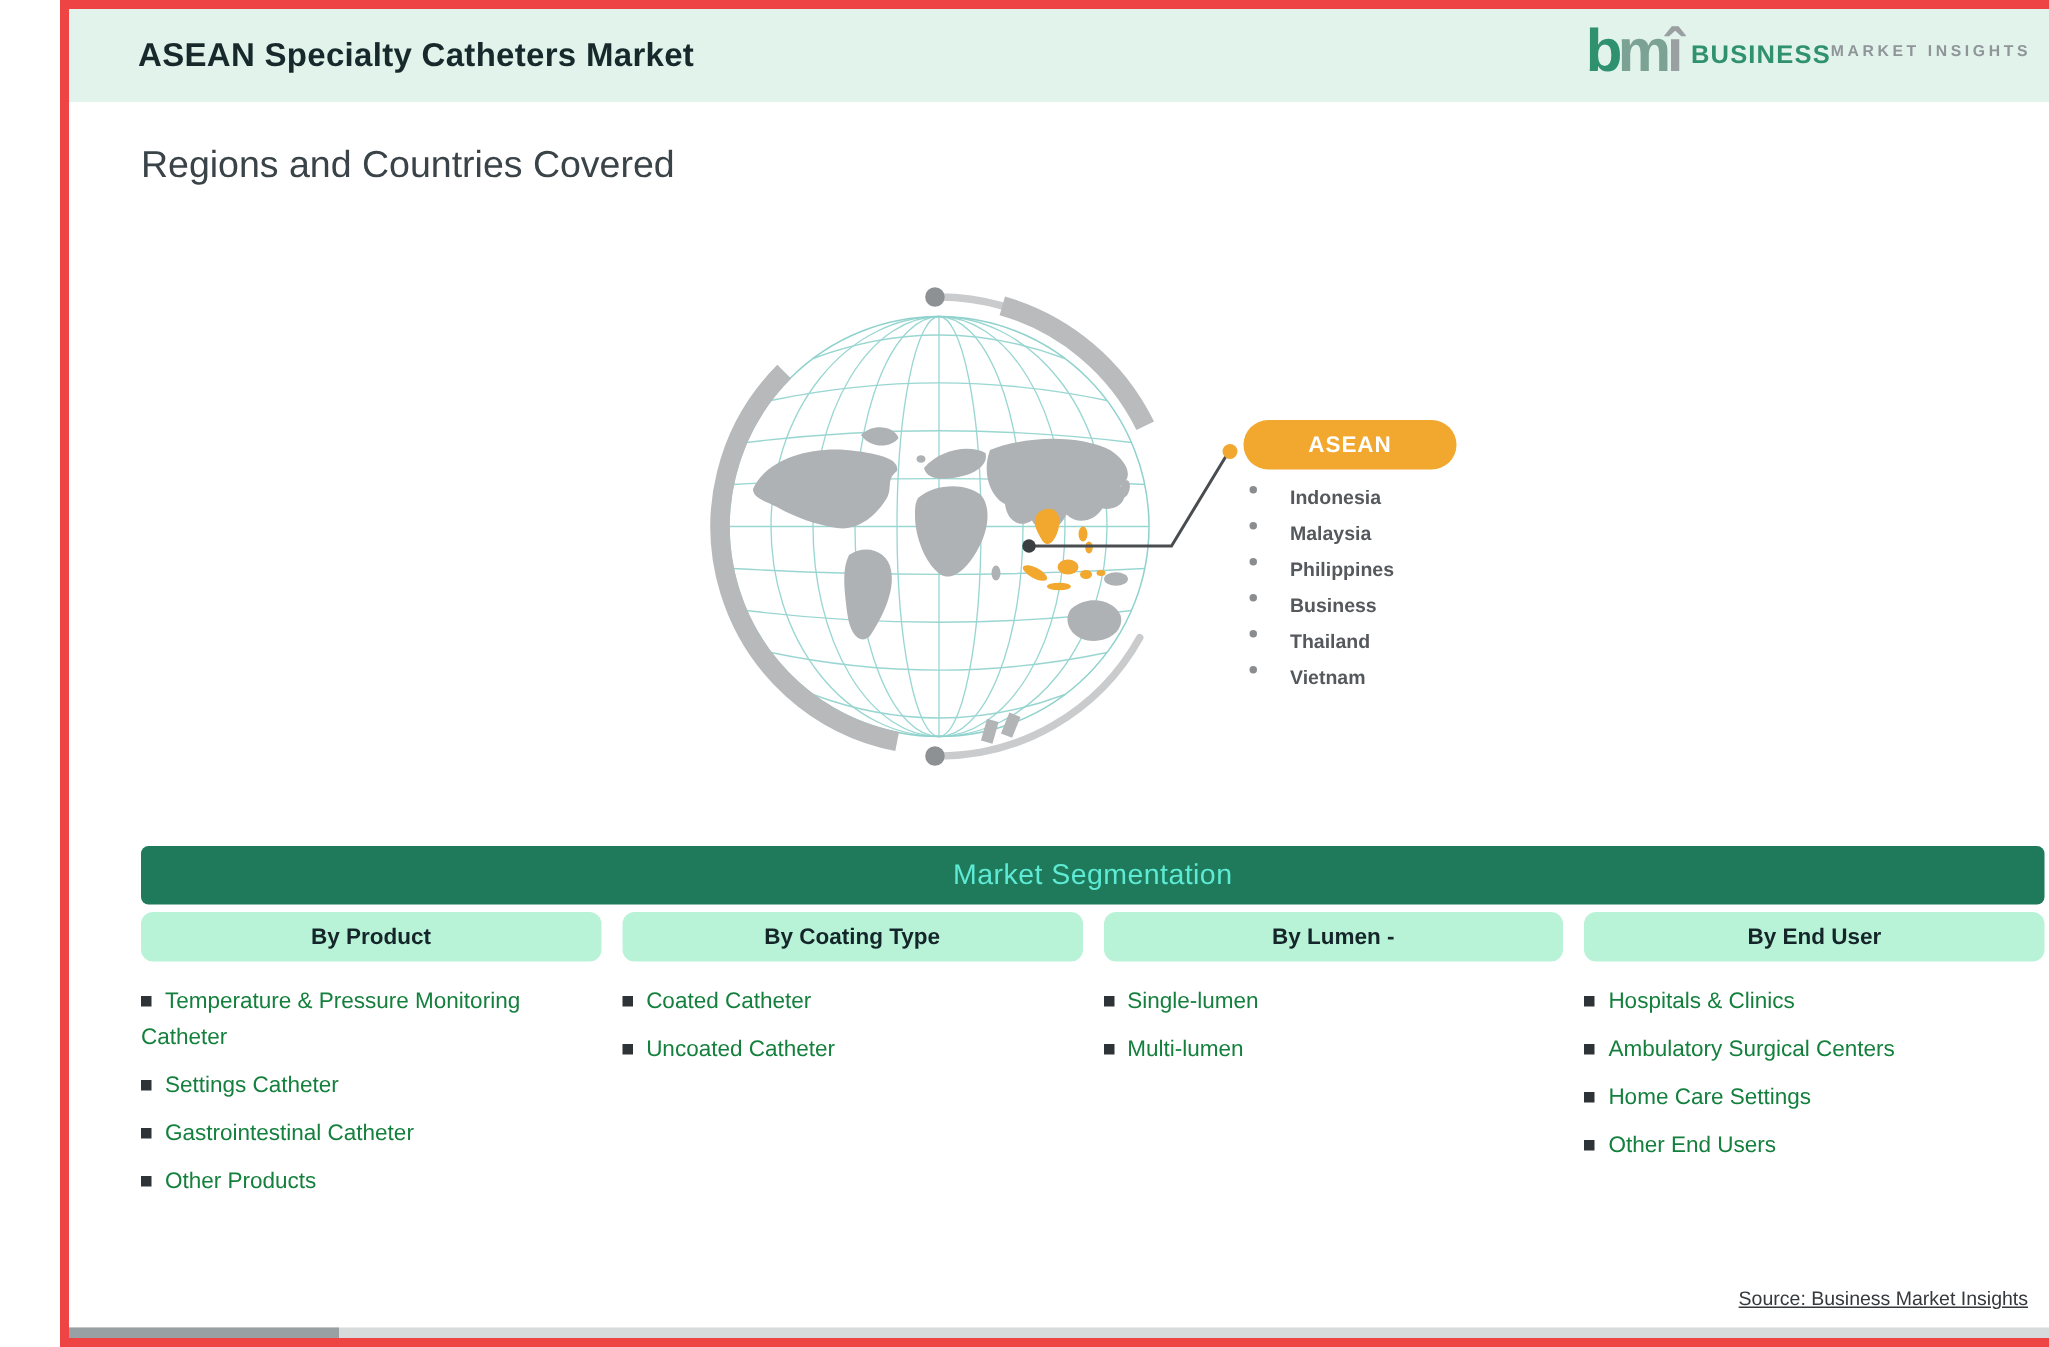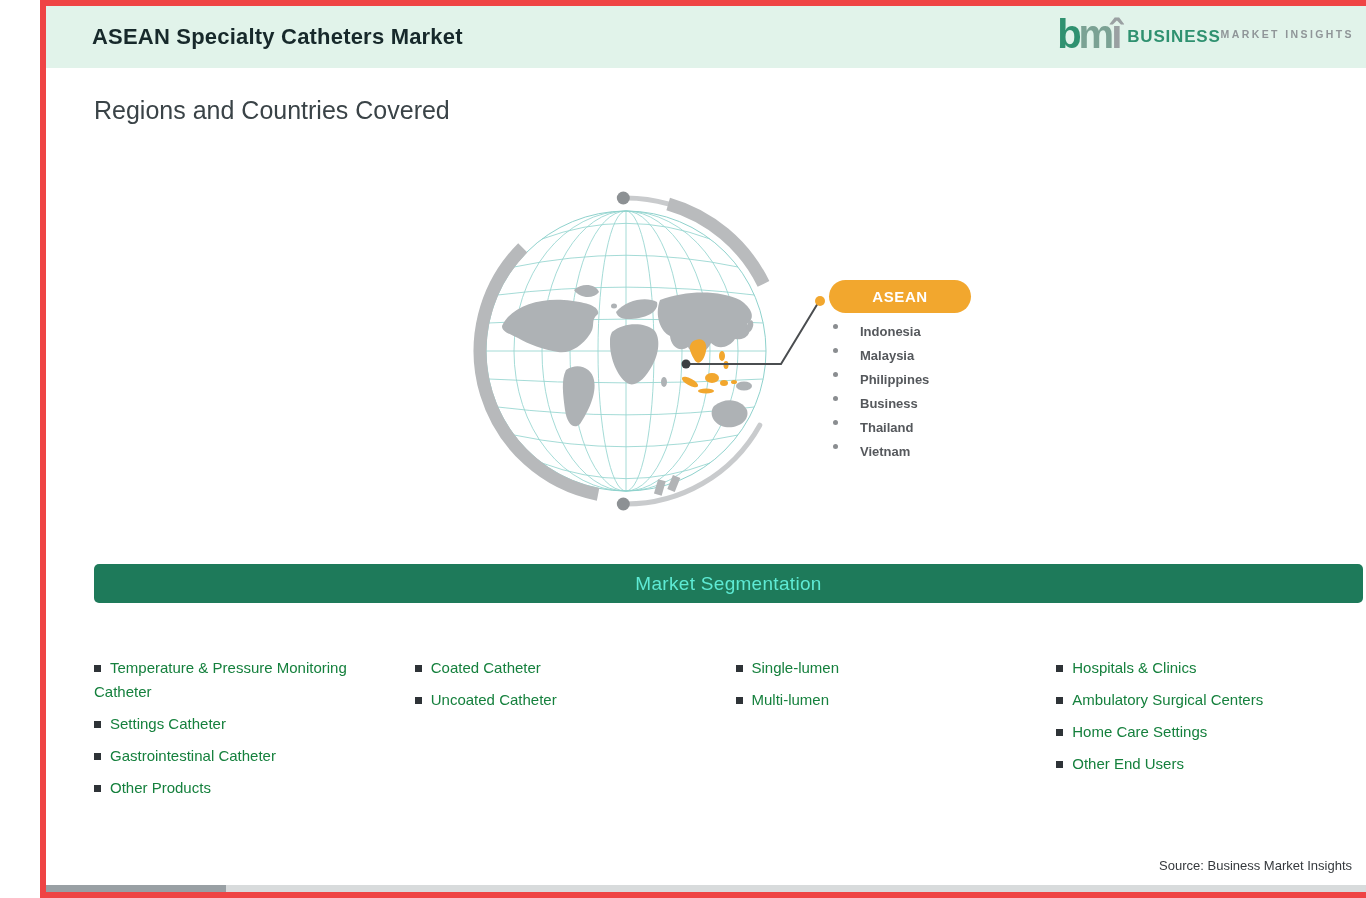--- a/index.html
+++ b/index.html
@@ -168,20 +168,21 @@
     margin-right: 9px;
     vertical-align: 1px;
   }
 
   
   .source-note {
     position: absolute;
     right: 48px; top: 852px;
     font-size: 13px;
     color: #35393d;
+    text-decoration: underline;
   }
   .hscrollbar {
     position: absolute;
     left: 0; right: 0; bottom: 0;
     height: 7px;
     background: #d8dbdc;
   }
   .hscroll-thumb {
     position: absolute;
     left: 0; top: 0;
@@ -307,20 +308,26 @@
       </li>
 
       <li>
         <span class="dot-bullet"></span>
         <span>Vietnam</span>
       </li>
     </ul>
 
   <div class="seg-banner">Market Segmentation</div>
 
+  <div class="seg-headers">
+    <div class="seg-pill">By Product</div>
+    <div class="seg-pill">By Coating Type</div>
+    <div class="seg-pill">By Lumen -</div>
+    <div class="seg-pill">By End User</div>
+  </div>
 
   <div class="seg-columns">
     <ul>
 
         <li><span class="sq-bullet"></span><span>Temperature &amp; Pressure Monitoring Catheter</span></li>
 
         <li><span class="sq-bullet"></span><span>Settings Catheter</span></li>
 
 
         <li><span class="sq-bullet"></span><span>Gastrointestinal Catheter</span></li>

